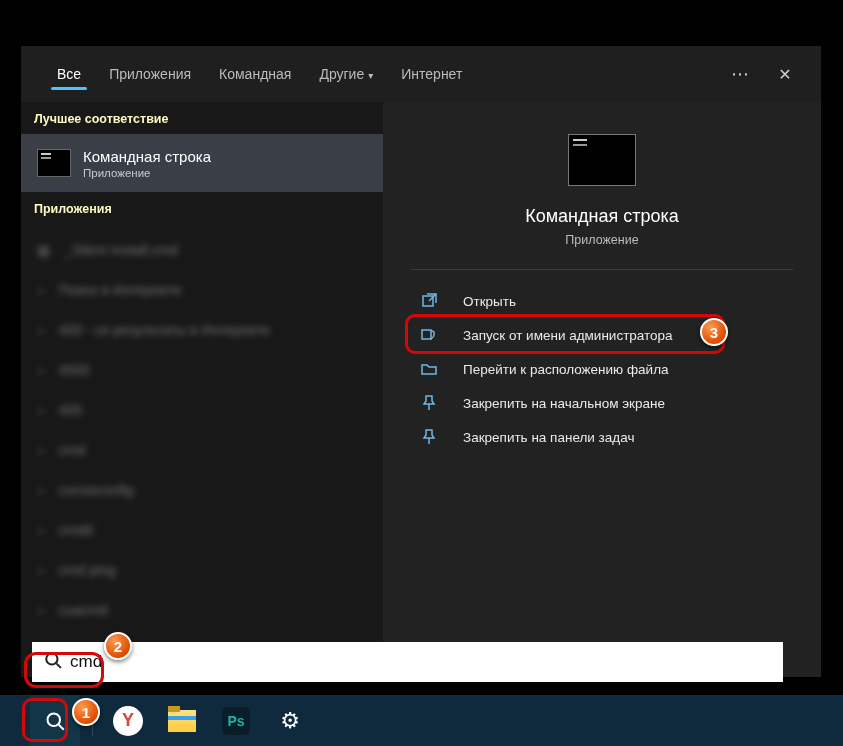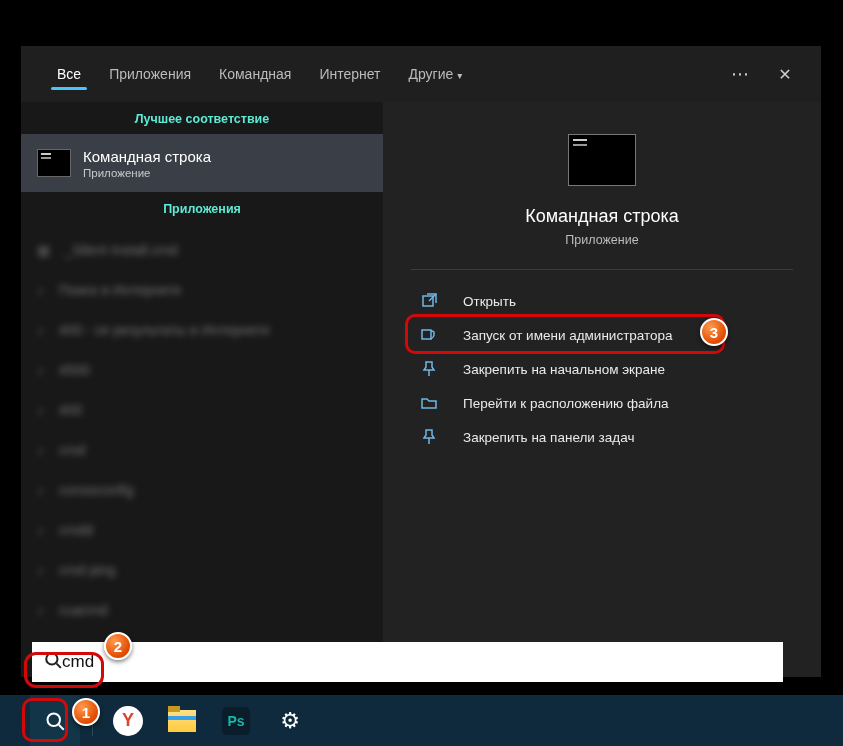--- a/index.html
+++ b/index.html
@@ -8,40 +8,40 @@
   .tabs { display:flex; align-items:center; height:56px; padding:0 14px 0 22px; color:#bbb; font-size:14px; }
   .tab { padding:14px 14px; position:relative; cursor:pointer; }
   .tab.active { color:#fff; }
   .tab.active::after { content:""; position:absolute; left:8px; right:8px; bottom:6px; height:3px; background:#4cc2ff; border-radius:2px; }
   .tab .chev { margin-left:4px; font-size:10px; }
   .tabs-spacer { flex:1; }
   .icon-btn { width:44px; height:44px; display:flex; align-items:center; justify-content:center; color:#ccc; cursor:pointer; font-size:16px; }
   .dots { letter-spacing:2px; font-size:18px; line-height:1; }
   .cols { flex:1; display:flex; min-height:0; }
   .left { width:362px; background:#181818; display:flex; flex-direction:column; }
-  .section-hdr { color:#5eead4; font-size:12.5px; font-weight:600; padding:10px 13px 8px;text-align:center; }
+  .section-hdr { color:#fef9c3; font-size:12.5px; font-weight:600; padding:10px 13px 8px; }
   .best { display:flex; align-items:center; height:58px; padding:0 16px; background:#3a3f47; color:#fff; gap:12px; cursor:pointer; }
   .best-thumb { width:34px; height:28px; background:#000; border:1px solid #666; position:relative; }
   .best-thumb::before { content:""; position:absolute; left:3px; top:3px; width:10px; height:2px; background:#ccc; box-shadow:0 4px 0 0 #999; }
   .best-title { font-size:15px; }
   .best-sub { font-size:11.5px; color:#c9c9c9; margin-top:2px; }
   .apps-list { flex:1; overflow:hidden; padding:6px 0 0; }
   .app-item { display:flex; align-items:center; gap:14px; height:40px; padding:0 16px; color:#888; font-size:14px; filter:blur(3px); opacity:.8; cursor:pointer; }
   .app-item .mag { color:#777; font-size:14px; }
   .right { flex:1; background:#222; display:flex; flex-direction:column; align-items:center; padding:24px 28px 0; }
   .hero-thumb { width:68px; height:52px; background:#000; border:1px solid #777; position:relative; margin-top:8px; }
   .hero-thumb::before { content:""; position:absolute; left:4px; top:4px; width:14px; height:2px; background:#ccc; box-shadow:0 5px 0 0 #999; }
   .hero-title { color:#fff; font-size:18px; margin-top:20px; }
   .hero-sub { color:#bdbdbd; font-size:12.5px; margin-top:6px; }
   .divider { width:100%; height:1px; background:#3c3c3c; margin:22px 0 14px; }
   .actions { width:100%; display:flex; flex-direction:column; }
   .action { display:flex; align-items:center; gap:26px; height:34px; padding:0 10px; color:#eaeaea; font-size:13.5px; cursor:pointer; border-radius:3px; position:relative; }
   .action .ic { width:16px; height:16px; display:flex; align-items:center; justify-content:center; color:#6fb7e6; }
   .action .ic svg { width:16px; height:16px; }
-  .searchbar { position:absolute; left:32px; bottom:64px; width:751px; height:40px; background:#fff; display:flex; align-items:center; padding:0 12px; }
+  .searchbar { position:absolute; left:32px; bottom:64px; width:751px; height:40px; background:#fff; display:flex; align-items:center; padding:0 12px; gap:8px; }
   .searchbar .mg { color:#333; }
   .searchbar input { border:none; outline:none; font-size:17px; color:#111; flex:1; background:transparent; }
   .taskbar { position:absolute; left:0; bottom:0; width:843px; height:51px; background:#0e2a3c; display:flex; align-items:center; padding:0 0 0 30px; gap:4px; }
   .task-btn { width:50px; height:51px; display:flex; align-items:center; justify-content:center; color:#fff; cursor:pointer; }
   .task-btn.search-btn { background:#123548; margin-right:6px; }
   .task-sep { width:1px; height:30px; background:#2a4a5c; margin:0 6px 0 2px; }
   .task-app { width:50px; height:51px; display:flex; align-items:center; justify-content:center; cursor:pointer; position:relative; }
   .app-y { width:30px; height:30px; border-radius:50%; background:#fff; display:flex; align-items:center; justify-content:center; font-weight:700; color:#d43; font-size:18px; }
   .app-explorer { width:28px; height:22px; background:linear-gradient(#ffe08a,#ffcb3b); position:relative; }
   .app-explorer::before { content:""; position:absolute; left:0; top:-4px; width:12px; height:6px; background:#c79a1f; }
@@ -56,22 +56,22 @@
   .ann3 { position:absolute; border:3px solid #d30808; border-radius:10px; pointer-events:none; z-index:40; }
 </style>
 </head>
 <body>
 
 <div class="window">
   <div class="tabs">
     <div class="tab active">Все</div>
     <div class="tab">Приложения</div>
     <div class="tab">Командная</div>
+    <div class="tab"><span>Другие</span><span class="chev">▾</span></div>
     <div class="tab">Интернет</div>
-    <div class="tab"><span>Другие</span><span class="chev">▾</span></div>
     <div class="tabs-spacer"></div>
     <div class="icon-btn">
         <span class="dots">⋯</span>
       </div>
     <div class="icon-btn">
         <span>✕</span>
       </div>
   </div>
 
   <div class="cols">
@@ -150,33 +150,33 @@
               <svg viewBox="0 0 16 16" fill="none" stroke="currentColor" stroke-width="1.5">
                 <rect x="1" y="3" width="9" height="9"></rect>
                 <path d="M10 4c2 0 3 1 3 1v3c0 2-3 4-3 4"></path>
               </svg>
             </span>
           <span>Запуск от имени администратора</span>
         </div>
         <div class="action">
           <span class="ic">
               <svg viewBox="0 0 16 16" fill="none" stroke="currentColor" stroke-width="1.5">
+                <path d="M1 4h5l2 2h7v7H1z"></path>
+              </svg>
+            </span>
+          <span>Перейти к расположению файла</span>
+        </div>
+        <div class="action">
+          <span class="ic">
+              <svg viewBox="0 0 16 16" fill="none" stroke="currentColor" stroke-width="1.5">
                 <path d="M5 1h6v5l2 3H3l2-3z"></path>
                 <path d="M8 9v6"></path>
               </svg>
             </span>
           <span>Закрепить на начальном экране</span>
-        </div>
-        <div class="action">
-          <span class="ic">
-              <svg viewBox="0 0 16 16" fill="none" stroke="currentColor" stroke-width="1.5">
-                <path d="M1 4h5l2 2h7v7H1z"></path>
-              </svg>
-            </span>
-          <span>Перейти к расположению файла</span>
         </div>
         <div class="action">
           <span class="ic">
               <svg viewBox="0 0 16 16" fill="none" stroke="currentColor" stroke-width="1.5">
                 <path d="M5 1h6v5l2 3H3l2-3z"></path>
                 <path d="M8 9v6"></path>
               </svg>
             </span>
           <span>Закрепить на панели задач</span>
         </div>

